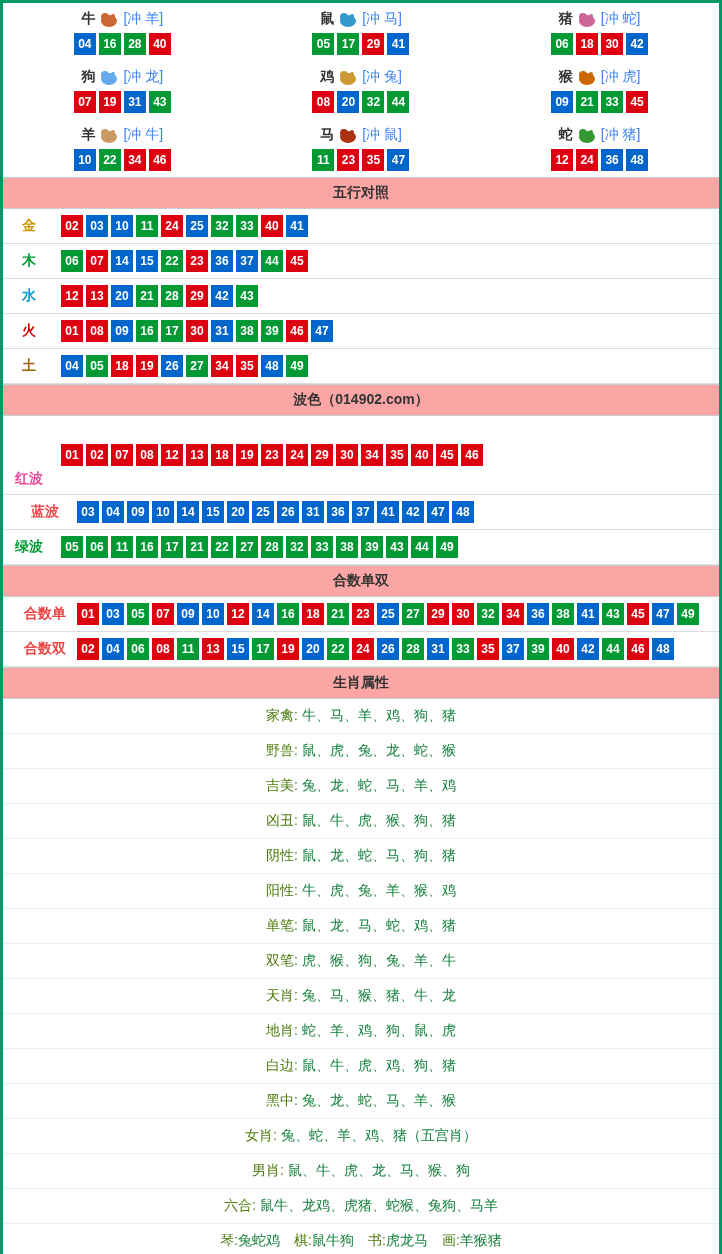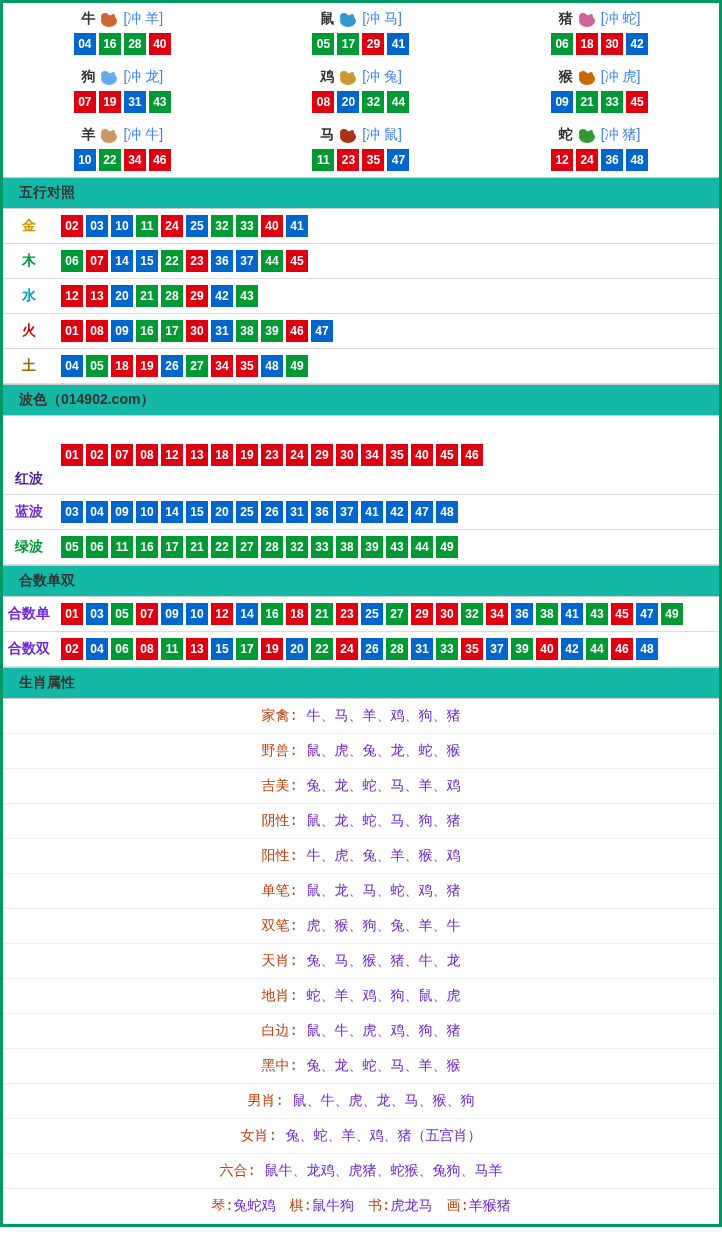--- a/index.html
+++ b/index.html
@@ -9,35 +9,35 @@
 .zodiac-cell{width:33.33%;text-align:center;padding:6px 0;}
 .zodiac-title{display:flex;align-items:center;justify-content:center;gap:2px;margin-bottom:4px;}
 .zodiac-name{font-weight:bold;color:#333;}
 .zodiac-icon{width:24px;height:20px;display:inline-block;}
 .zodiac-clash{color:#3b82f6;}
 .balls{display:flex;justify-content:center;gap:3px;flex-wrap:wrap;}
 .ball{display:inline-block;width:22px;height:22px;line-height:22px;text-align:center;color:#fff;font-size:12px;font-weight:bold;}
 .ball.red{background:#d01;}
 .ball.blue{background:#06c;}
 .ball.green{background:#093;}
-.section-header{background:#14b8a6;border-top:1px solid #ccc;border-bottom:1px solid #ccc;text-align:left;padding:6px 16px;font-weight:bold;}
+.section-header{background:#fca5a5;border-top:1px solid #ccc;border-bottom:1px solid #ccc;text-align:center;padding:6px 16px;font-weight:bold;}
 .row{display:flex;border-bottom:1px solid #ddd;align-items:center;padding:6px 0;}
 .row-label{width:52px;text-align:center;font-weight:bold;flex-shrink:0;}
 .row-content{flex:1;padding:0 6px;}
 .label-gold{color:#cc9900;}
 .label-wood{color:#009933;}
 .label-water{color:#0099cc;}
 .label-fire{color:#cc0000;}
 .label-earth{color:#996600;}
-.label-red{color:#4c1d95;margin-top:48px;}
-.label-blue{color:#6d28d9;}
+.label-red{color:#ec4899;margin-top:48px;}
+.label-blue{color:#ef4444;margin-left:16px;}
 .label-green{color:#009933;}
 .attr-row{text-align:center;padding:8px 0;border-bottom:1px solid #eee;}
-.attr-label{color:#c2410c;font-family:Liberation Mono, monospace;}
-.attr-value{color:#6d28d9;}
+.attr-label{color:#4d7c0f;}
+.attr-value{color:#15803d;}
 svg{vertical-align:middle;}
 </style>
 </head>
 <body>
 
 <div class="container">
 
   <div class="zodiac-grid" id="zodiac-grid">
       <div class="zodiac-cell">
         <div class="zodiac-title">
@@ -421,28 +421,29 @@
           </div>
         </div>
       </div>
     </div>
 
   <div class="section-header">生肖属性</div>
   <div id="attr-rows">
       <div class="attr-row"><span class="attr-label">家禽: </span><span class="attr-value">牛、马、羊、鸡、狗、猪</span></div>
       <div class="attr-row"><span class="attr-label">野兽: </span><span class="attr-value">鼠、虎、兔、龙、蛇、猴</span></div>
       <div class="attr-row"><span class="attr-label">吉美: </span><span class="attr-value">兔、龙、蛇、马、羊、鸡</span></div>
+      <div class="attr-row"><span class="attr-label">凶丑: </span><span class="attr-value">鼠、牛、虎、猴、狗、猪</span></div>
       <div class="attr-row"><span class="attr-label">阴性: </span><span class="attr-value">鼠、龙、蛇、马、狗、猪</span></div>
       <div class="attr-row"><span class="attr-label">阳性: </span><span class="attr-value">牛、虎、兔、羊、猴、鸡</span></div>
       <div class="attr-row"><span class="attr-label">单笔: </span><span class="attr-value">鼠、龙、马、蛇、鸡、猪</span></div>
       <div class="attr-row"><span class="attr-label">双笔: </span><span class="attr-value">虎、猴、狗、兔、羊、牛</span></div>
       <div class="attr-row"><span class="attr-label">天肖: </span><span class="attr-value">兔、马、猴、猪、牛、龙</span></div>
       <div class="attr-row"><span class="attr-label">地肖: </span><span class="attr-value">蛇、羊、鸡、狗、鼠、虎</span></div>
       <div class="attr-row"><span class="attr-label">白边: </span><span class="attr-value">鼠、牛、虎、鸡、狗、猪</span></div>
       <div class="attr-row"><span class="attr-label">黑中: </span><span class="attr-value">兔、龙、蛇、马、羊、猴</span></div>
+      <div class="attr-row"><span class="attr-label">女肖: </span><span class="attr-value">兔、蛇、羊、鸡、猪（五宫肖）</span></div>
       <div class="attr-row"><span class="attr-label">男肖: </span><span class="attr-value">鼠、牛、虎、龙、马、猴、狗</span></div>
-      <div class="attr-row"><span class="attr-label">女肖: </span><span class="attr-value">兔、蛇、羊、鸡、猪（五宫肖）</span></div>
       <div class="attr-row"><span class="attr-label">六合: </span><span class="attr-value">鼠牛、龙鸡、虎猪、蛇猴、兔狗、马羊</span></div>
     </div>
 
   <div class="attr-row" id="last-row"><span><span class="attr-label">琴:</span><span class="attr-value">兔蛇鸡</span></span> <span><span class="attr-label">棋:</span><span class="attr-value">鼠牛狗</span></span> <span><span class="attr-label">书:</span><span class="attr-value">虎龙马</span></span> <span><span class="attr-label">画:</span><span class="attr-value">羊猴猪</span></span></div>
 
 </div>
 
 </body></html>

